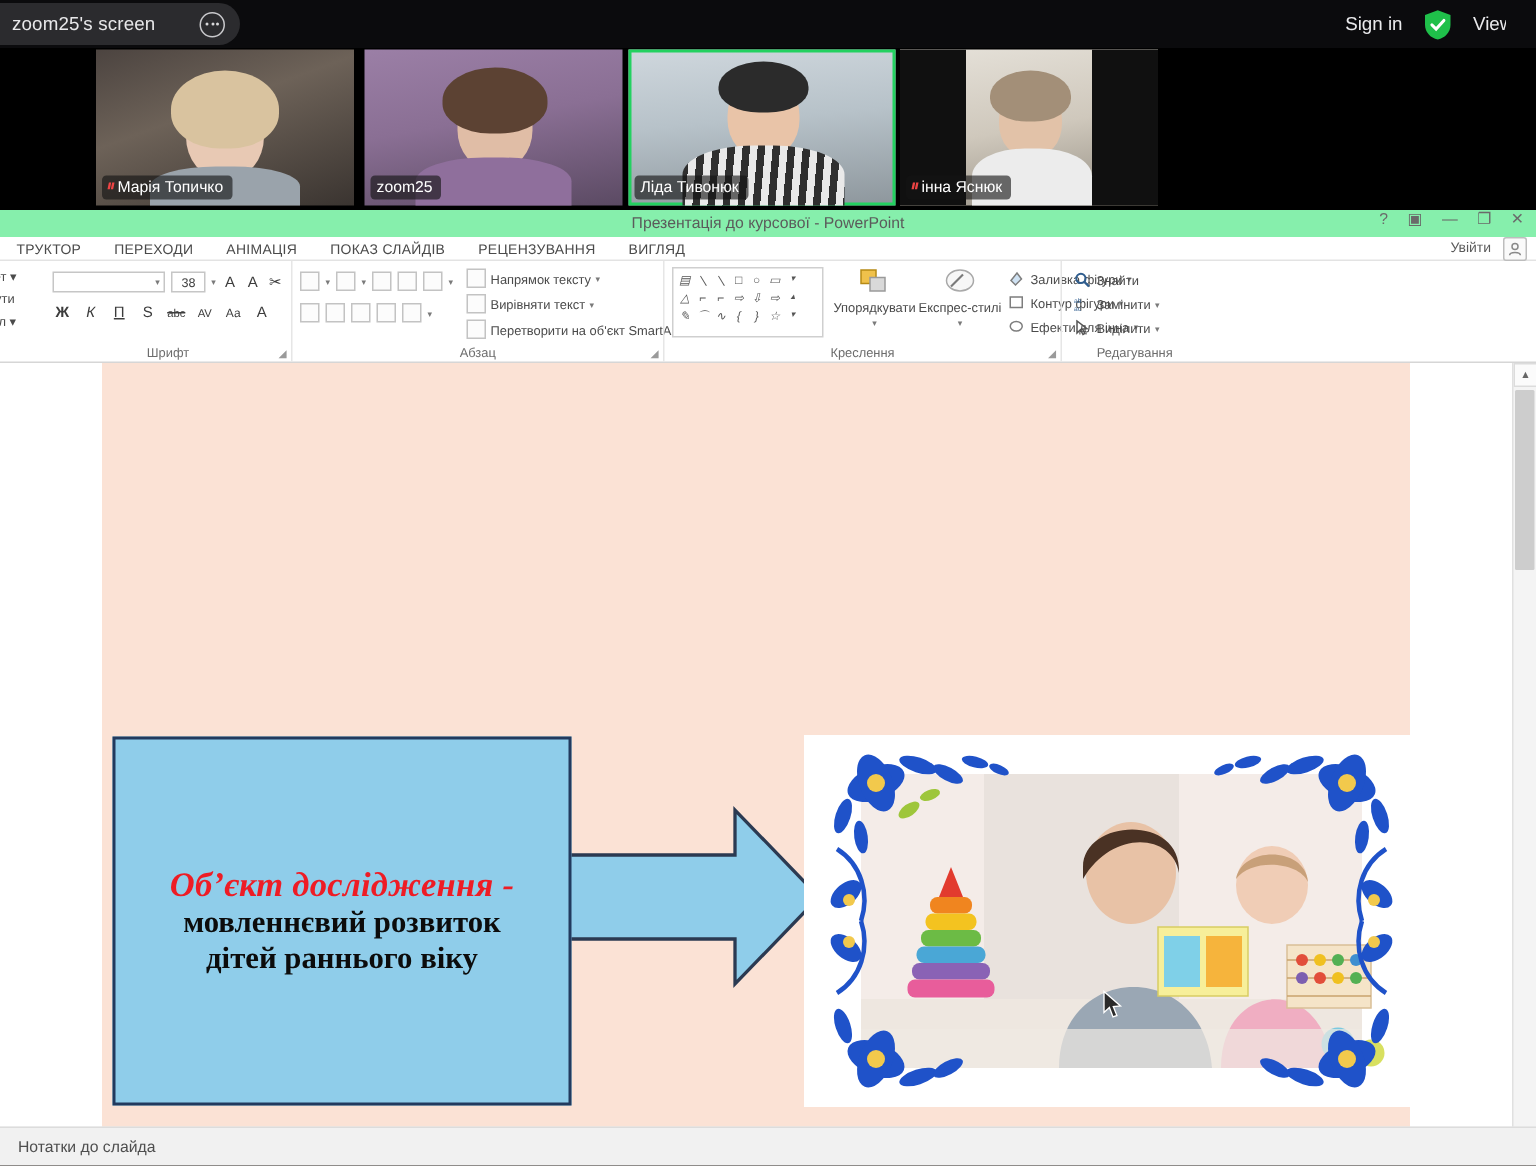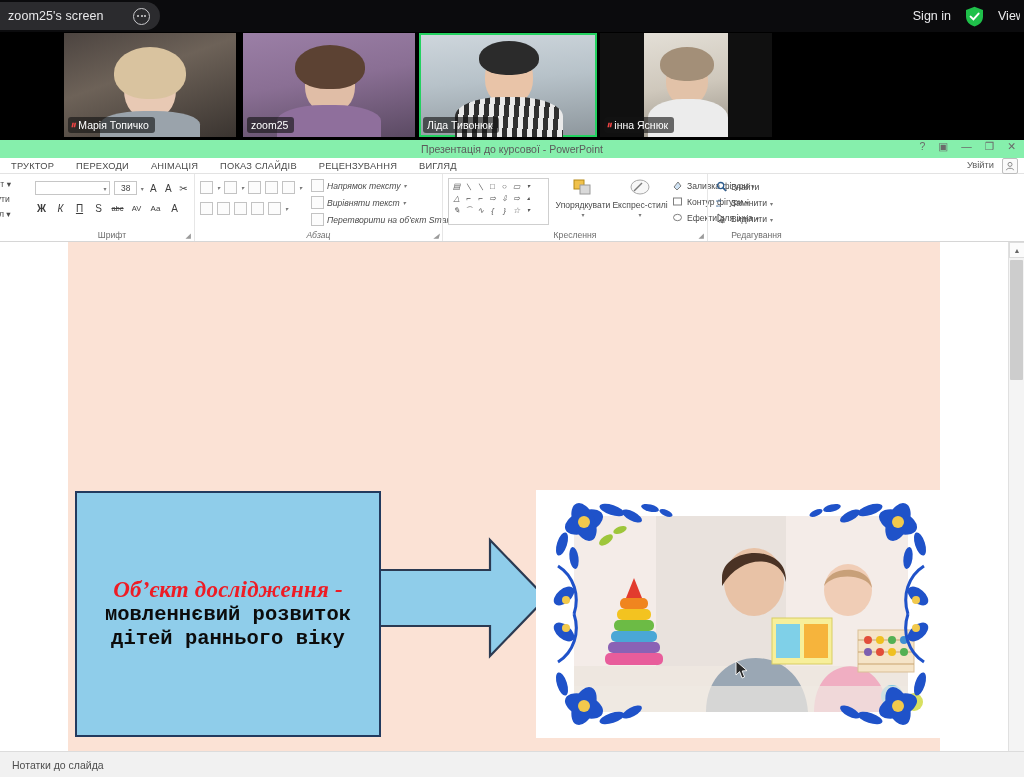--- a/index.html
+++ b/index.html
@@ -28,21 +28,21 @@
   }
   .dots-icon {
     width: 17px; height: 17px; border-radius: 50%;
     border: 1.3px solid #c9c9cc;
     display: flex; align-items: center; justify-content: center; gap: 1.5px;
     flex: 0 0 auto;
   }
   .dots-icon i { width: 2px; height: 2px; border-radius: 50%; background: #d8d8da; display:block; }
 
   .zoom-right { position: absolute; right: 0; top: 0; height: 32px;
-                display: flex; align-items: center; gap: 14px; padding-right: 4px; justify-content: flex-end; }
+                display: flex; align-items: center; gap: 14px; padding-right: 20px; justify-content: flex-end; }
   .signin-link { color: #eaeaec; font-size: 12.5px; }
   .shield-icon { width: 19px; height: 21px; position: relative; }
   .shield-icon svg { display: block; }
   .view-clip { color: #eaeaec; font-size: 12.5px; overflow: hidden; width: 22px; white-space: nowrap; }
 
   
   .video-strip {
     position: absolute; left: 0; top: 32px; width: 1024px; height: 108px;
     background: #000;
   }
@@ -136,21 +136,21 @@
 
   
   .tbox {
     position: absolute; background: #8fcdea; border: 2px solid #223a5e;
     display: flex; flex-direction: column; align-items: center; justify-content: center;
     text-align: center; padding: 6px 8px;
     font-family: "Liberation Serif", serif;
   }
   .tbox .hdr { color: #ee1c25; font-style: italic; font-weight: 700; font-size: 23px;
                line-height: 1.12; letter-spacing: .2px; }
-  .tbox .bdy { color: #0c0c0c; font-weight: 700; font-size: 20.5px; line-height: 1.18; font-family: Liberation Mono, monospace; }
+  .tbox .bdy { color: #0c0c0c; font-weight: 700; font-size: 20.5px; line-height: 1.18; }
 
   .tbox1 { left: 75px; top: 249px; width: 306px; height: 246px; }
 
   
   .arrowShape { position: absolute; }
   .arrowShape svg { display:block; }
 
   
   .photo { position: absolute; background: #ffffff; overflow: hidden; }
   .photo .inner { position: absolute; inset: 0; }
@@ -297,21 +297,21 @@
           <span class="fbtn">S</span>
           <span class="fbtn" style="font-size:7.5px; text-decoration:line-through;">abc</span>
           <span class="fbtn" style="font-size:7.5px;">AV</span>
           <span class="fbtn" style="font-size:8px;">Аа</span>
           <span class="fbtn">A</span>
         </div>
         <span class="glabel">Шрифт</span>
         <span class="dlg">◢</span>
       </div>
 
-      <div class="rgroup" style="width:248px;font-style:italic;">
+      <div class="rgroup" style="width:248px;">
         <div style="display:flex; gap:6px;">
           <div style="display:flex; flex-direction:column;">
             <div class="rrow" style="padding-top:3px;">
               <span class="sq"></span>
                 <span class="caret">▾</span>
               <span class="sq"></span>
                 <span class="caret">▾</span>
               <span class="sq"></span>
               <span class="sq"></span>
               <span class="sq"></span>

